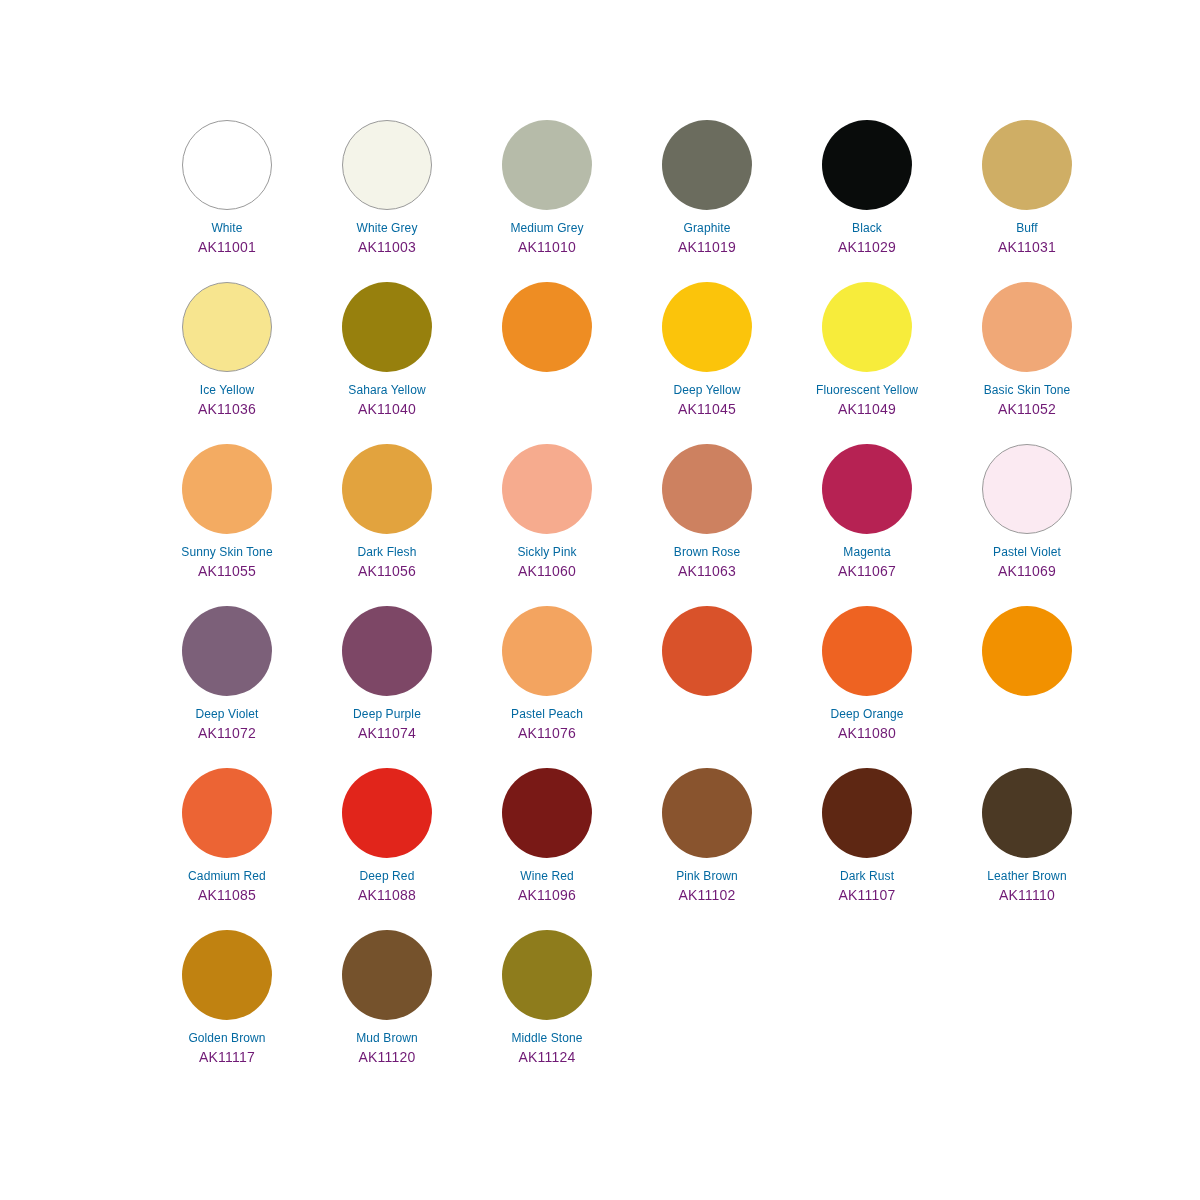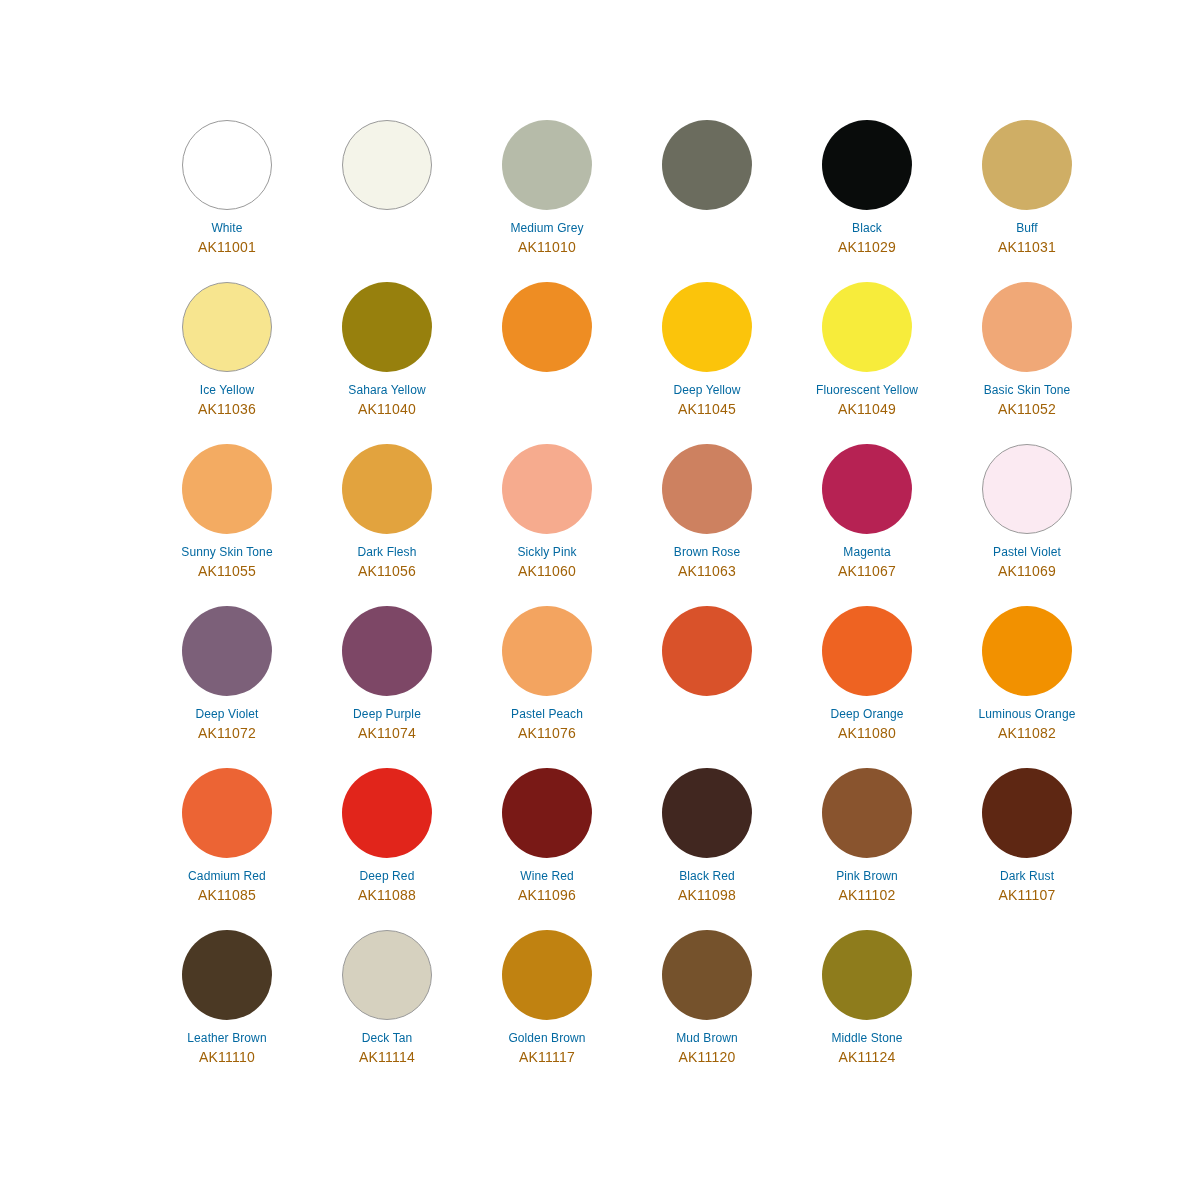--- a/index.html
+++ b/index.html
@@ -63,50 +63,58 @@
 
   .swatch-name {
     font-size: 12px;
     color: #0369a1;
     letter-spacing: 0.1px;
     display: block;
   }
 
   .swatch-code {
     font-size: 14px;
-    color: #a16207;
+    color: #701a75;
     letter-spacing: 0.2px;
     display: block;
     margin-top: 1px;
   }
 </style>
 </head>
 <body>
 
 <div id="chart-sheet">
   <div id="swatch-grid">
       <div class="swatch-cell">
         <div class="swatch-dot outlined" style="background-color: rgb(255, 255, 255);"></div>
         <div class="swatch-text">
           <span class="swatch-name">White</span>
           <span class="swatch-code">AK11001</span>
         </div>
       </div>
       <div class="swatch-cell">
         <div class="swatch-dot outlined" style="background-color: rgb(244, 244, 233);"></div>
+        <div class="swatch-text">
+          <span class="swatch-name">White Grey</span>
+          <span class="swatch-code">AK11003</span>
+        </div>
       </div>
       <div class="swatch-cell">
         <div class="swatch-dot" style="background-color: rgb(182, 187, 169);"></div>
         <div class="swatch-text">
           <span class="swatch-name">Medium Grey</span>
           <span class="swatch-code">AK11010</span>
         </div>
       </div>
       <div class="swatch-cell">
         <div class="swatch-dot" style="background-color: rgb(107, 108, 94);"></div>
+        <div class="swatch-text">
+          <span class="swatch-name">Graphite</span>
+          <span class="swatch-code">AK11019</span>
+        </div>
       </div>
       <div class="swatch-cell">
         <div class="swatch-dot" style="background-color: rgb(9, 12, 11);"></div>
         <div class="swatch-text">
           <span class="swatch-name">Black</span>
           <span class="swatch-code">AK11029</span>
         </div>
       </div>
       <div class="swatch-cell">
         <div class="swatch-dot" style="background-color: rgb(207, 174, 101);"></div>
@@ -221,24 +229,20 @@
       </div>
       <div class="swatch-cell">
         <div class="swatch-dot" style="background-color: rgb(238, 99, 34);"></div>
         <div class="swatch-text">
           <span class="swatch-name">Deep Orange</span>
           <span class="swatch-code">AK11080</span>
         </div>
       </div>
       <div class="swatch-cell">
         <div class="swatch-dot" style="background-color: rgb(242, 145, 0);"></div>
-        <div class="swatch-text">
-          <span class="swatch-name">Luminous Orange</span>
-          <span class="swatch-code">AK11082</span>
-        </div>
       </div>
       <div class="swatch-cell">
         <div class="swatch-dot" style="background-color: rgb(236, 100, 52);"></div>
         <div class="swatch-text">
           <span class="swatch-name">Cadmium Red</span>
           <span class="swatch-code">AK11085</span>
         </div>
       </div>
       <div class="swatch-cell">
         <div class="swatch-dot" style="background-color: rgb(225, 37, 27);"></div>
@@ -248,27 +252,20 @@
         </div>
       </div>
       <div class="swatch-cell">
         <div class="swatch-dot" style="background-color: rgb(121, 25, 22);"></div>
         <div class="swatch-text">
           <span class="swatch-name">Wine Red</span>
           <span class="swatch-code">AK11096</span>
         </div>
       </div>
       <div class="swatch-cell">
-        <div class="swatch-dot" style="background-color: rgb(65, 39, 32);"></div>
-        <div class="swatch-text">
-          <span class="swatch-name">Black Red</span>
-          <span class="swatch-code">AK11098</span>
-        </div>
-      </div>
-      <div class="swatch-cell">
         <div class="swatch-dot" style="background-color: rgb(137, 84, 46);"></div>
         <div class="swatch-text">
           <span class="swatch-name">Pink Brown</span>
           <span class="swatch-code">AK11102</span>
         </div>
       </div>
       <div class="swatch-cell">
         <div class="swatch-dot" style="background-color: rgb(94, 39, 19);"></div>
         <div class="swatch-text">
           <span class="swatch-name">Dark Rust</span>
@@ -276,27 +273,20 @@
         </div>
       </div>
       <div class="swatch-cell">
         <div class="swatch-dot" style="background-color: rgb(75, 57, 36);"></div>
         <div class="swatch-text">
           <span class="swatch-name">Leather Brown</span>
           <span class="swatch-code">AK11110</span>
         </div>
       </div>
       <div class="swatch-cell">
-        <div class="swatch-dot outlined" style="background-color: rgb(214, 209, 191);"></div>
-        <div class="swatch-text">
-          <span class="swatch-name">Deck Tan</span>
-          <span class="swatch-code">AK11114</span>
-        </div>
-      </div>
-      <div class="swatch-cell">
         <div class="swatch-dot" style="background-color: rgb(192, 130, 17);"></div>
         <div class="swatch-text">
           <span class="swatch-name">Golden Brown</span>
           <span class="swatch-code">AK11117</span>
         </div>
       </div>
       <div class="swatch-cell">
         <div class="swatch-dot" style="background-color: rgb(117, 82, 44);"></div>
         <div class="swatch-text">
           <span class="swatch-name">Mud Brown</span>

